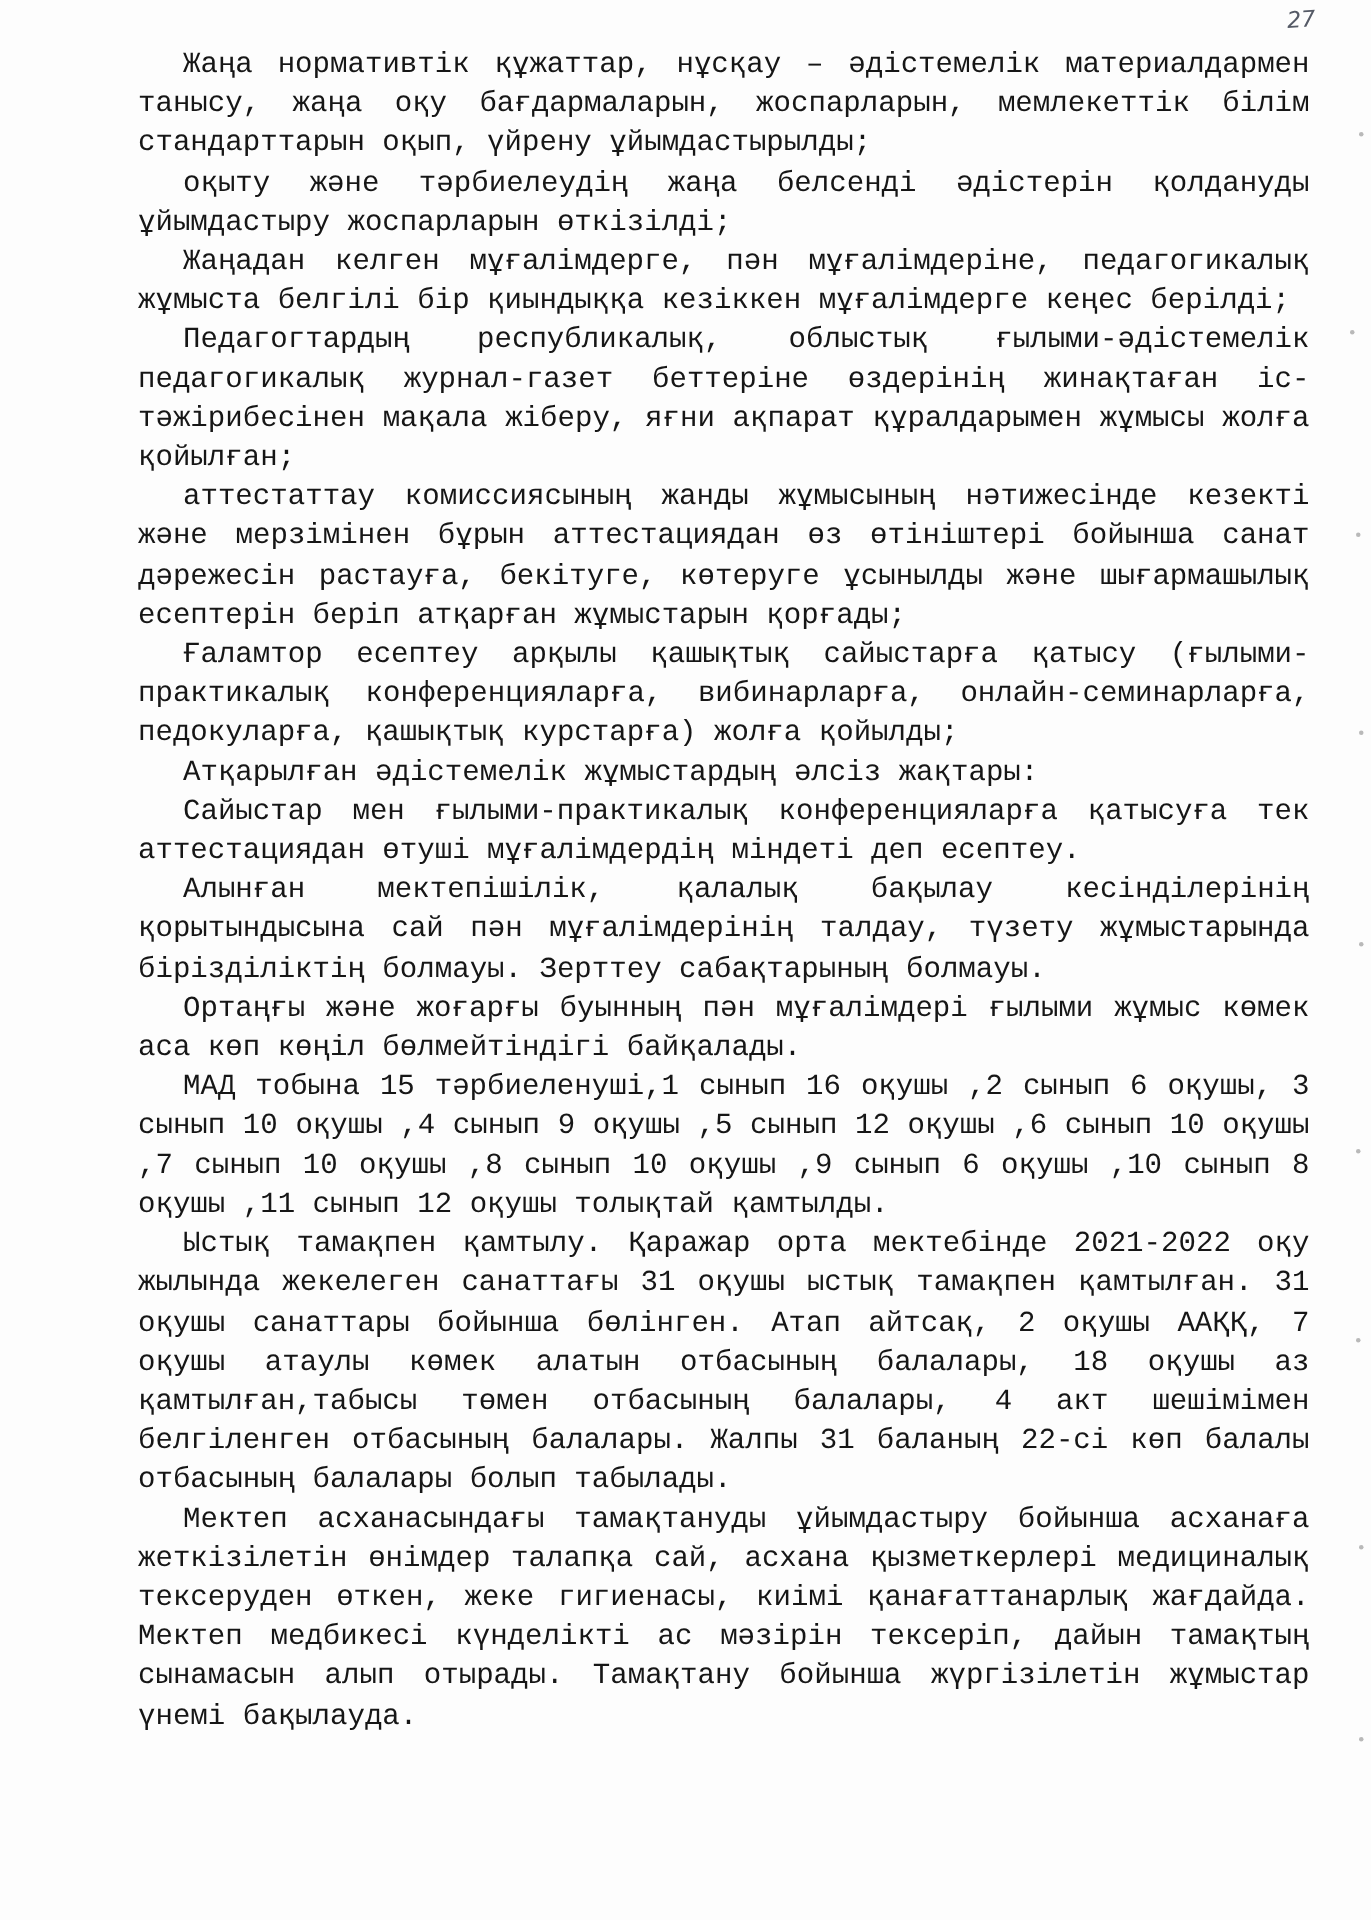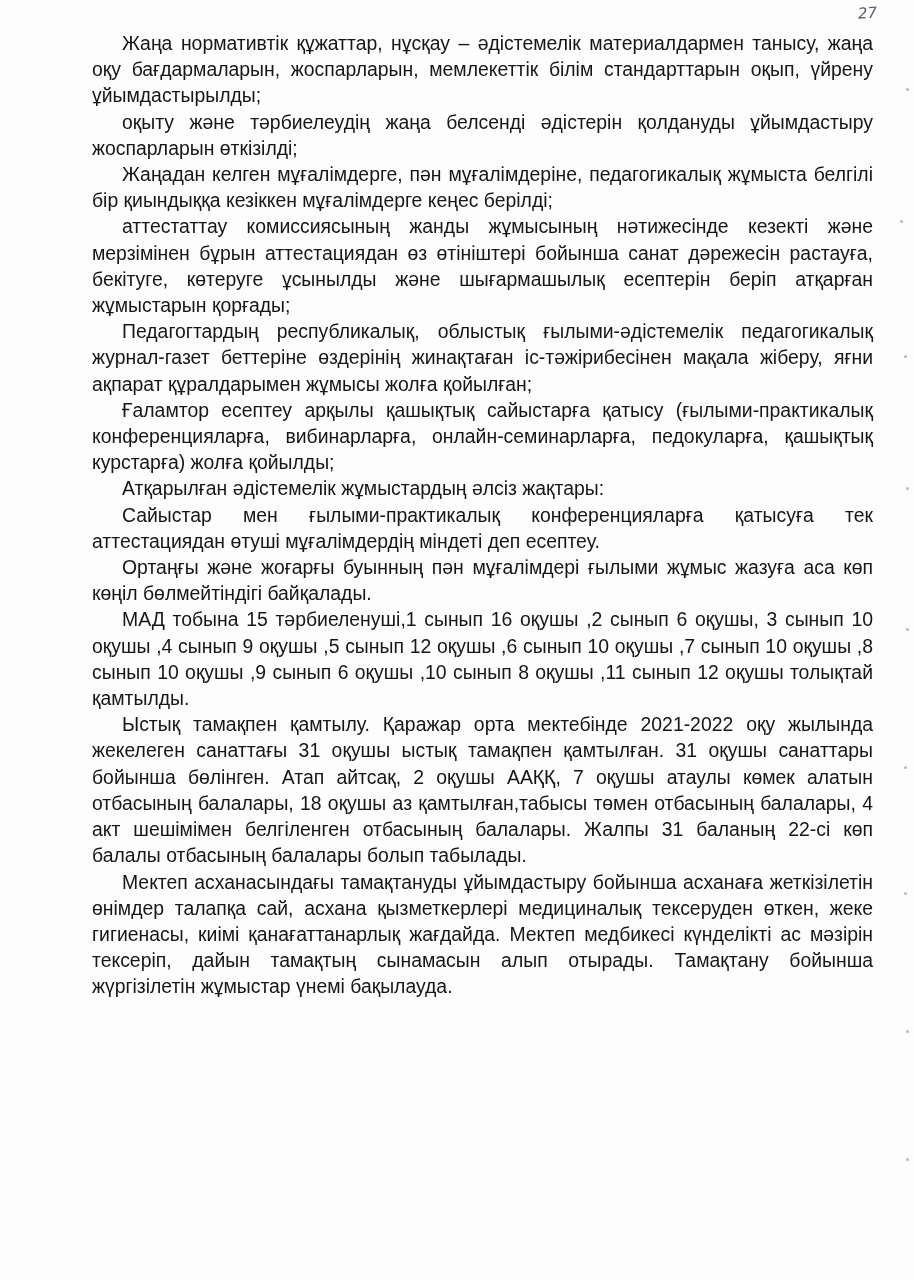--- a/index.html
+++ b/index.html
@@ -22,21 +22,21 @@
       font-style: italic;
       font-size: 15px;
       color: #555a66;
       transform: rotate(-4deg);
     }
     .content {
       position: absolute;
       top: 30px;
       left: 92px;
       width: 781px;
-      font-family: Liberation Sans, sans-serif;
+      font-family: Liberation Mono, monospace;
       font-size: 19.4px;
       line-height: 26.2px;
       color: #161616;
       text-align: justify;
     }
     .content p {
       margin: 0;
       text-indent: 30px;
     }
     .speck {
@@ -49,26 +49,27 @@
   </style>
 </head>
 <body>
 
 <div class="page-number">27</div>
 
 <div class="content">
   <p>Жаңа нормативтік құжаттар, нұсқау – әдістемелік материалдармен танысу, жаңа оқу бағдармаларын, жоспарларын, мемлекеттік білім стандарттарын оқып, үйрену ұйымдастырылды;</p>
   <p>оқыту және тәрбиелеудің жаңа белсенді әдістерін   қолдануды ұйымдастыру жоспарларын өткізілді;</p>
   <p>Жаңадан келген мұғалімдерге, пән мұғалімдеріне, педагогикалық жұмыста белгілі бір қиындыққа кезіккен мұғалімдерге кеңес берілді;</p>
+  <p>Педагогтардың республикалық, облыстық ғылыми-әдістемелік педагогикалық журнал-газет беттеріне өздерінің жинақтаған іс-тәжірибесінен мақала жіберу, яғни ақпарат құралдарымен жұмысы жолға қойылған;</p>
   <p>аттестаттау комиссиясының жанды жұмысының нәтижесінде кезекті және мерзімінен бұрын аттестациядан өз өтініштері бойынша санат дәрежесін растауға, бекітуге, көтеруге ұсынылды және шығармашылық есептерін беріп атқарған жұмыстарын қорғады;</p>
-  <p>Педагогтардың республикалық, облыстық ғылыми-әдістемелік педагогикалық журнал-газет беттеріне өздерінің жинақтаған іс-тәжірибесінен мақала жіберу, яғни ақпарат құралдарымен жұмысы жолға қойылған;</p>
   <p>Ғаламтор есептеу арқылы қашықтық сайыстарға қатысу (ғылыми-практикалық конференцияларға, вибинарларға, онлайн-семинарларға, педокуларға, қашықтық курстарға) жолға қойылды;</p>
   <p>Атқарылған әдістемелік жұмыстардың әлсіз жақтары:</p>
   <p>Сайыстар мен ғылыми-практикалық конференцияларға қатысуға тек аттестациядан өтуші мұғалімдердің міндеті деп есептеу.</p>
-  <p>Ортаңғы және жоғарғы буынның пән мұғалімдері ғылыми жұмыс жазуға аса көп көңіл бөлмейтіндігі байқалады.</p>
+  <p>Алынған мектепішілік, қалалық бақылау кесінділерінің қорытындысына сай пән мұғалімдерінің талдау, түзету жұмыстарында бірізділіктің болмауы.  Зерттеу сабақтарының болмауы.</p>
+  <p>Ортаңғы және жоғарғы буынның пән мұғалімдері ғылыми жұмыс көмек аса көп көңіл бөлмейтіндігі байқалады.</p>
   <p>МАД тобына 15 тәрбиеленуші,1 сынып 16 оқушы ,2 сынып 6 оқушы, 3 сынып 10 оқушы ,4 сынып 9 оқушы ,5 сынып 12 оқушы ,6 сынып 10 оқушы ,7 сынып 10 оқушы ,8 сынып 10 оқушы ,9 сынып 6 оқушы ,10 сынып 8 оқушы ,11 сынып 12 оқушы толықтай қамтылды.</p>
   <p>Ыстық тамақпен қамтылу. Қаражар орта мектебінде 2021-2022 оқу жылында жекелеген санаттағы 31 оқушы ыстық тамақпен қамтылған. 31 оқушы санаттары бойынша бөлінген. Атап айтсақ, 2 оқушы ААҚҚ, 7 оқушы атаулы көмек алатын отбасының балалары, 18 оқушы аз қамтылған,табысы төмен отбасының балалары, 4 акт шешімімен белгіленген отбасының балалары. Жалпы 31 баланың 22-сі көп балалы отбасының балалары болып табылады.</p>
   <p>Мектеп асханасындағы тамақтануды ұйымдастыру бойынша асханаға жеткізілетін өнімдер талапқа сай, асхана қызметкерлері медициналық тексеруден өткен, жеке гигиенасы, киімі қанағаттанарлық жағдайда. Мектеп медбикесі күнделікті ас мәзірін тексеріп, дайын тамақтың сынамасын алып отырады. Тамақтану бойынша жүргізілетін жұмыстар үнемі бақылауда.</p>
 </div>
 
 <span class="speck" style="left:906px; top:88px;"></span>
 <span class="speck" style="left:900px; top:220px;"></span>
 <span class="speck" style="left:904px; top:355px;"></span>
 <span class="speck" style="left:906px; top:487px;"></span>
 <span class="speck" style="left:906px; top:628px;"></span>

